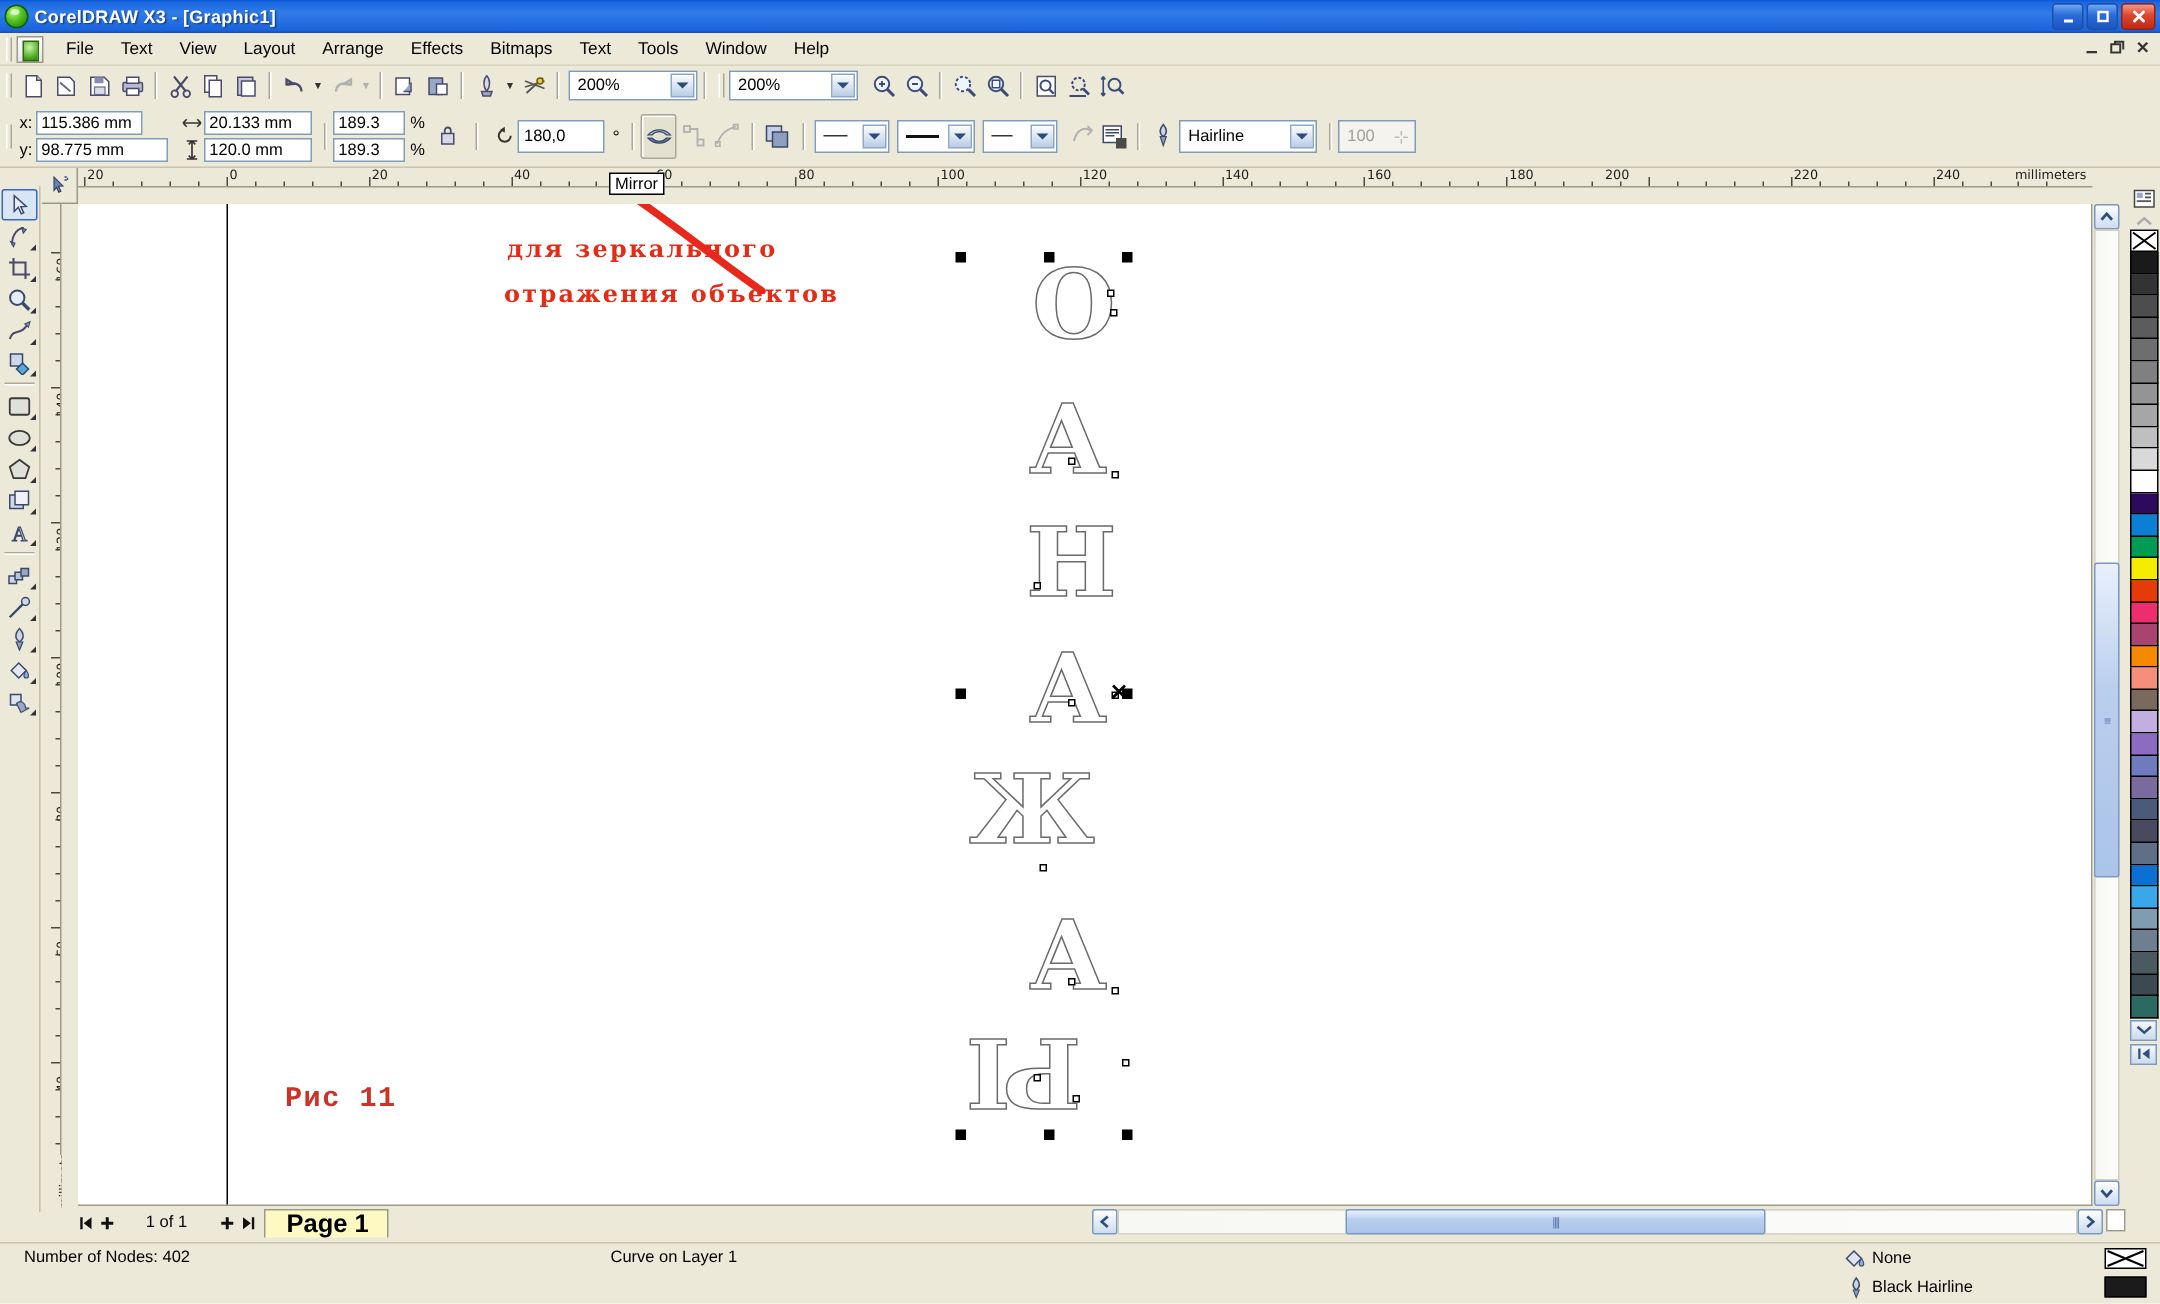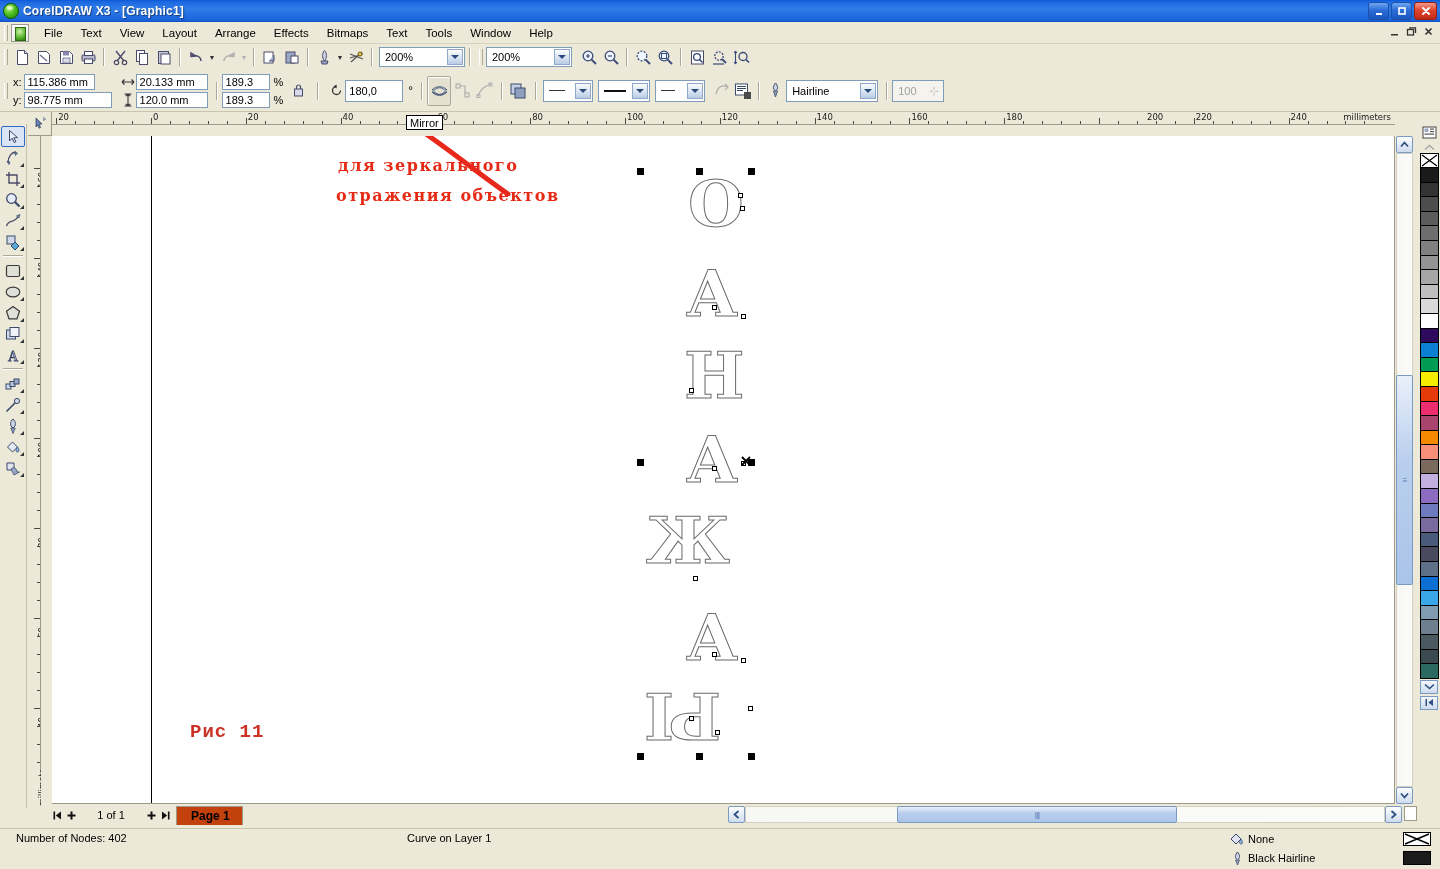--- a/index.html
+++ b/index.html
@@ -172,23 +172,23 @@
   .sb-grip{ color:#5a7db3; font-size:8px; letter-spacing:-1px; }
 
   
   .pagenav{
     position:absolute; left:42px; top:805px; width:683px; height:20px;
     background:#ece9d8; display:flex; align-items:center; font-size:11px;
   }
   .pn-btn{ width:14px;height:16px; display:flex;align-items:center;justify-content:center;
     font-size:10px; color:#111; }
   .pagetab{
-    position:relative; height:19px; background:#c2410c; border:1px solid #9d9a8a;
+    position:relative; height:19px; background:#fef9c3; border:1px solid #9d9a8a;
     border-bottom:none; display:flex; align-items:center; padding:0 12px 0 14px;
-    font-weight:bold; font-size:12px; margin-left:4px;
+    font-weight:bold; font-size:17px; margin-left:4px;
     transform: skewX(0deg);
   }
 
   
   .statusbar{
     position:absolute; left:0; top:828px; width:1440px; height:41px; background:#ece9d8;
     border-top:1px solid #c8c4ae; font-size:11px;
   }
   .sb-row{ position:absolute; left:11px; width:100%; height:19px; }
 
@@ -641,21 +641,21 @@
       <div class="rtick" style="left: 895.32px; top: 9px; width: 1px; height: 4px;"></div>
       <div class="rtick" style="left: 914.28px; top: 9px; width: 1px; height: 4px;"></div>
       <div class="rtick" style="left: 933.24px; top: 9px; width: 1px; height: 4px;"></div>
       <div class="rtick" style="left: 952.2px; top: 6px; width: 1px; height: 7px;"></div>
       <div class="rlabel" style="left: 954.2px; top: 0px;">180</div>
       <div class="rtick" style="left: 971.16px; top: 9px; width: 1px; height: 4px;"></div>
       <div class="rtick" style="left: 990.12px; top: 9px; width: 1px; height: 4px;"></div>
       <div class="rtick" style="left: 1009.08px; top: 9px; width: 1px; height: 4px;"></div>
       <div class="rtick" style="left: 1028.04px; top: 9px; width: 1px; height: 4px;"></div>
       <div class="rtick" style="left: 1047px; top: 6px; width: 1px; height: 7px;"></div>
-      <div class="rlabel" style="left: 1095px; top: 0px;">200</div>
+      <div class="rlabel" style="left: 1018px; top: 0px;">200</div>
       <div class="rtick" style="left: 1065.96px; top: 9px; width: 1px; height: 4px;"></div>
       <div class="rtick" style="left: 1084.92px; top: 9px; width: 1px; height: 4px;"></div>
       <div class="rtick" style="left: 1103.88px; top: 9px; width: 1px; height: 4px;"></div>
       <div class="rtick" style="left: 1122.84px; top: 9px; width: 1px; height: 4px;"></div>
       <div class="rtick" style="left: 1141.8px; top: 6px; width: 1px; height: 7px;"></div>
       <div class="rlabel" style="left: 1143.8px; top: 0px;">220</div>
       <div class="rtick" style="left: 1160.76px; top: 9px; width: 1px; height: 4px;"></div>
       <div class="rtick" style="left: 1179.72px; top: 9px; width: 1px; height: 4px;"></div>
       <div class="rtick" style="left: 1198.68px; top: 9px; width: 1px; height: 4px;"></div>
       <div class="rtick" style="left: 1217.64px; top: 9px; width: 1px; height: 4px;"></div>

